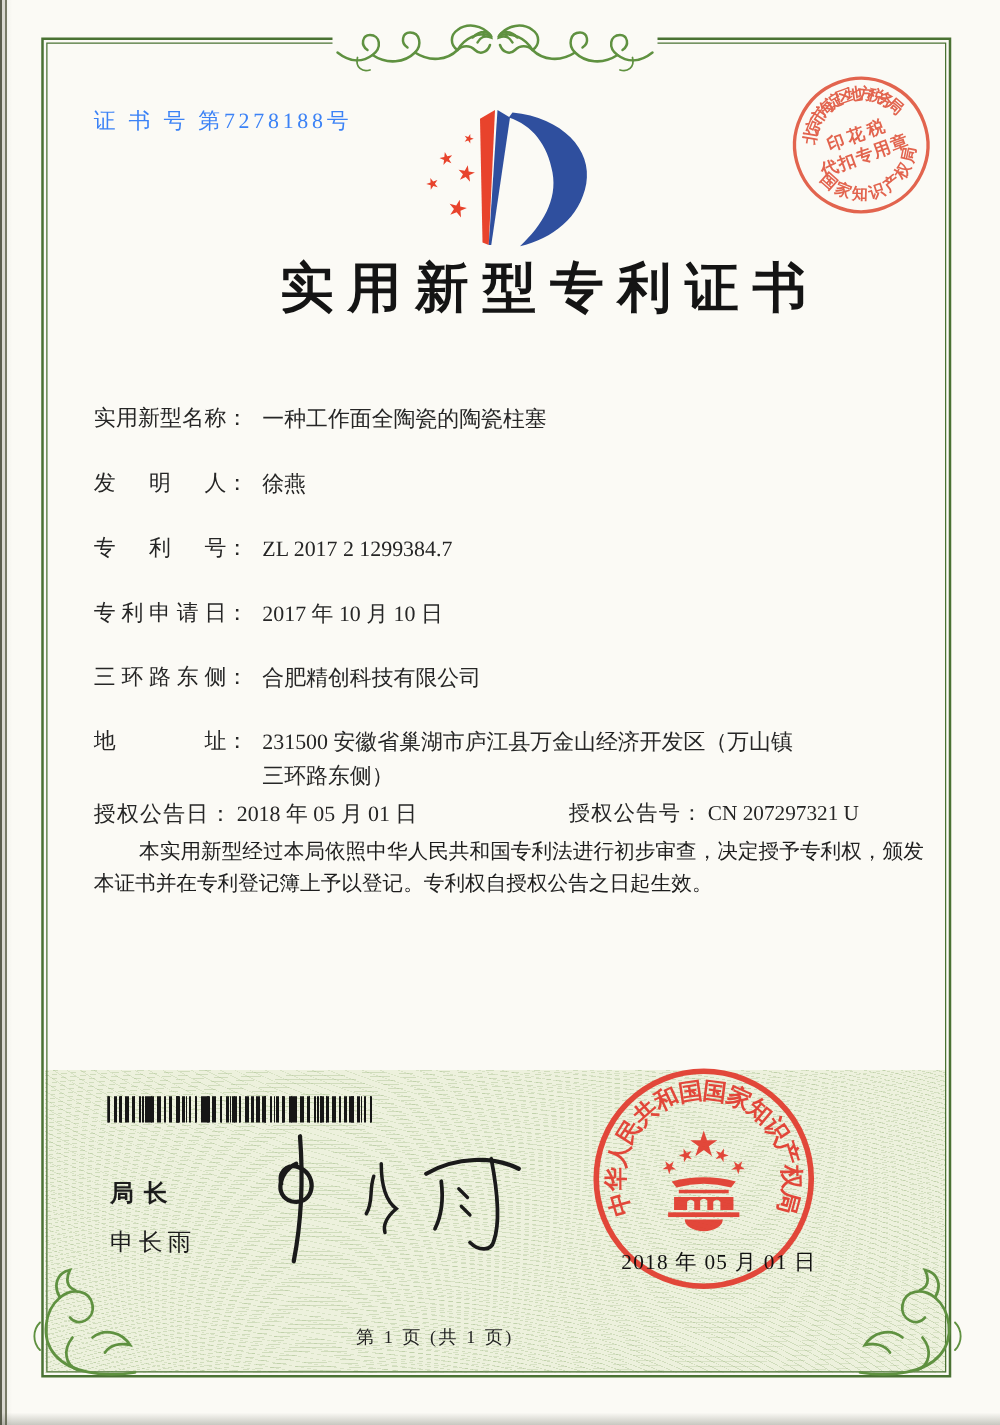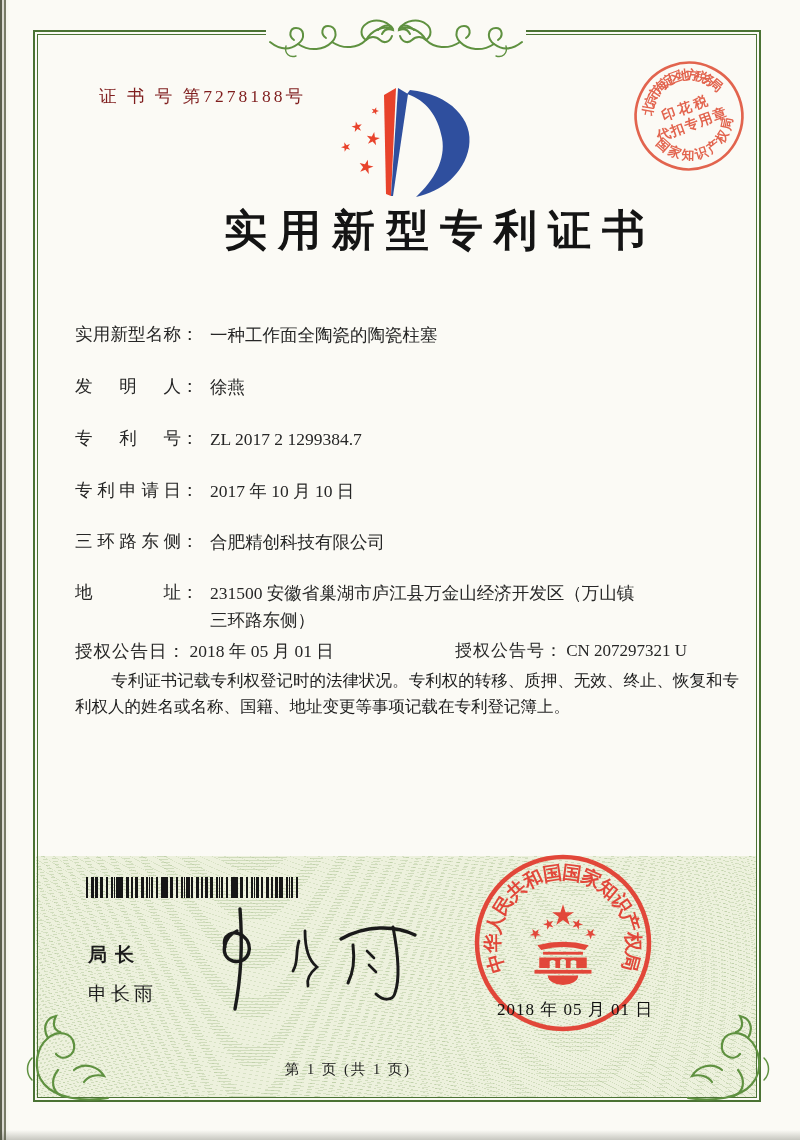--- a/index.html
+++ b/index.html
@@ -15,21 +15,21 @@
   .band{left:36px;top:856px;width:721px;height:242px;z-index:1;background-color:#edf1dd;
     background-image:
       repeating-radial-gradient(ellipse 1600px 700px at 30% 150%, rgba(140,172,110,.30) 0 1px, rgba(0,0,0,0) 1px 7px),
       repeating-radial-gradient(ellipse 1500px 650px at 75% -60%, rgba(140,172,110,.22) 0 1px, rgba(0,0,0,0) 1px 9px);}
   
   .frame{left:33px;top:30px;width:724px;height:1068px;border:2px solid #4a7233;z-index:2;}
   .frame-inner{position:absolute;left:2px;top:2px;right:2px;bottom:2px;border:1px solid #4a7233;}
   .orn-mask{left:266px;top:25px;width:260px;height:14px;background:#fbfaf5;z-index:3;}
   .orn{z-index:4;}
   
-  .cert-no{left:75px;top:84px;font-size:17.5px;letter-spacing:3px;color:#7f1d1d;z-index:5;margin-left:24px;}
+  .cert-no{left:75px;top:84px;font-size:17.5px;letter-spacing:3px;color:#3b82f6;z-index:5;}
   .logo{left:330px;top:84px;width:170px;height:120px;z-index:5;}
   .title{left:0;top:202px;width:800px;text-align:center;font-size:43px;font-weight:bold;
          letter-spacing:11px;color:#141414;z-index:5;margin-left:40px;}
   
   .fields{left:75px;top:322px;width:665px;z-index:5;font-size:17.5px;color:#262626;}
   .frow{position:absolute;left:0;white-space:nowrap;}
   .flabel{display:inline-block;width:106px;text-align:justify;text-align-last:justify;vertical-align:top;}
   .fcolon{display:inline-block;vertical-align:top;}
   .fvalue{display:inline-block;margin-left:7px;vertical-align:top;white-space:pre-line;max-width:540px;line-height:27px;}
   .grant-label{letter-spacing:1px;}
@@ -145,21 +145,21 @@
     <span class="grant-label">授权公告日</span><span>：</span>
     <span>2018 年 05 月 01 日</span>
     <span class="grant-right">
       <span class="grant-label">授权公告号</span><span>：</span>
       <span>CN 207297321 U</span>
     </span>
   </div>
 </div>
 
 <div class="abs bodytext">
-  <p>专利证书记载专利权登记时的法律状况。专利权的转移、质押、无效、终止、恢复和专利权人的姓名或名称、国籍、地址变更等事项记载在专利登记簿上。</p>
+  <p>本实用新型经过本局依照中华人民共和国专利法进行初步审查，决定授予专利权，颁发本证书并在专利登记簿上予以登记。专利权自授权公告之日起生效。</p>
 </div>
 
 <div class="abs barcode"></div>
 
 <div class="abs sign-role">局长</div>
 <div class="abs sign-name">申长雨</div>
 
 <svg class="abs signature" viewBox="0 0 250 115" fill="none" stroke="#1a1a1a" stroke-width="3.4" stroke-linecap="round">
   <path d="M42,28 C28,34 24,54 38,58 C54,62 60,42 48,33 C38,26 27,32 30,44"></path>
   <path d="M45,6 C47,32 47,70 40,106"></path>

